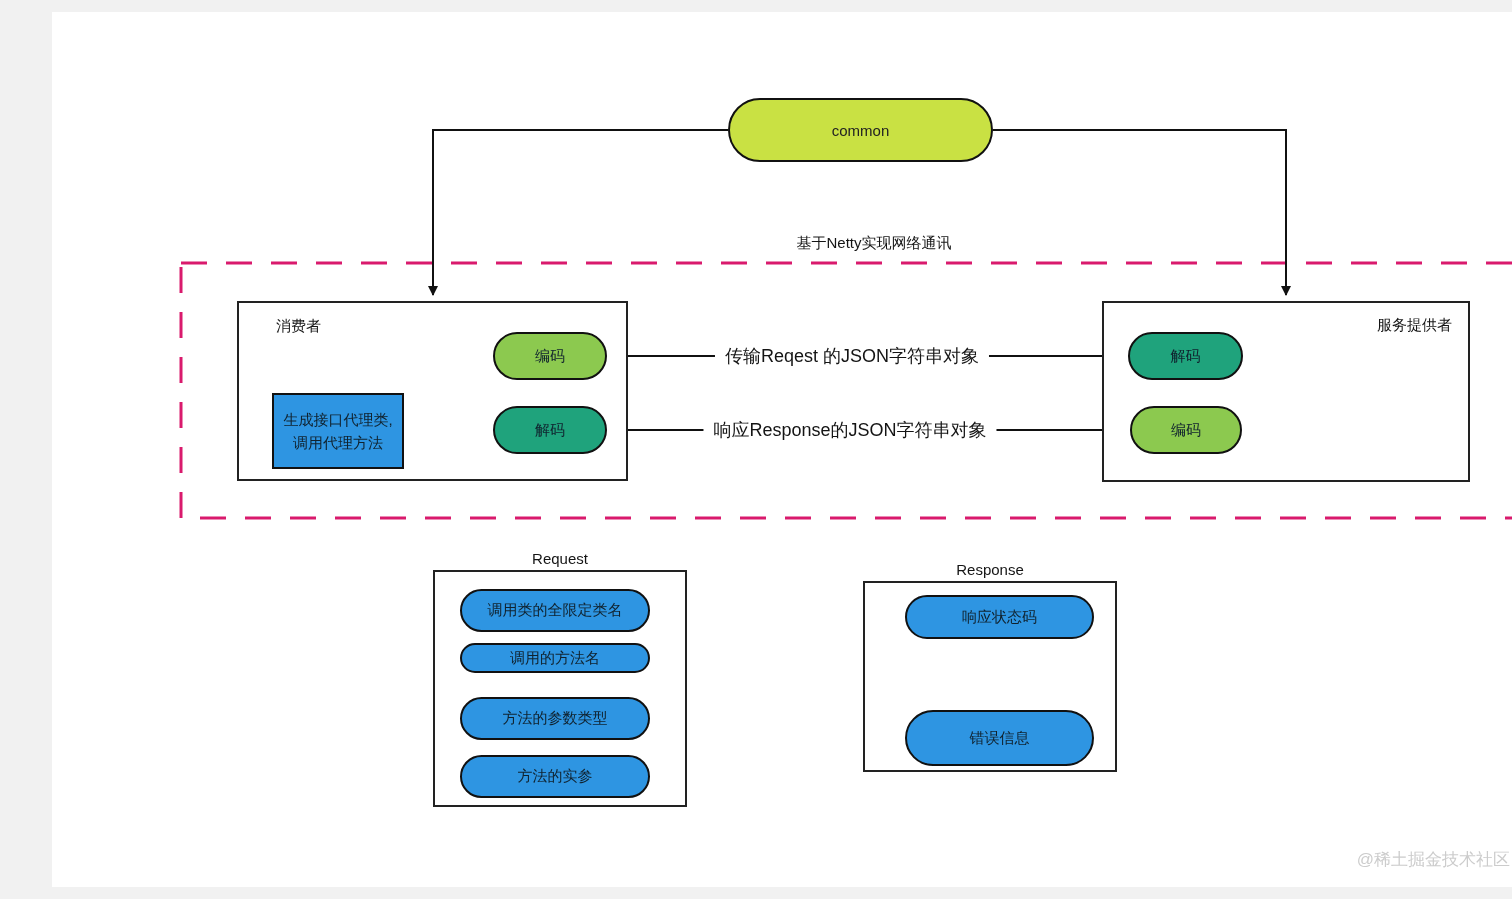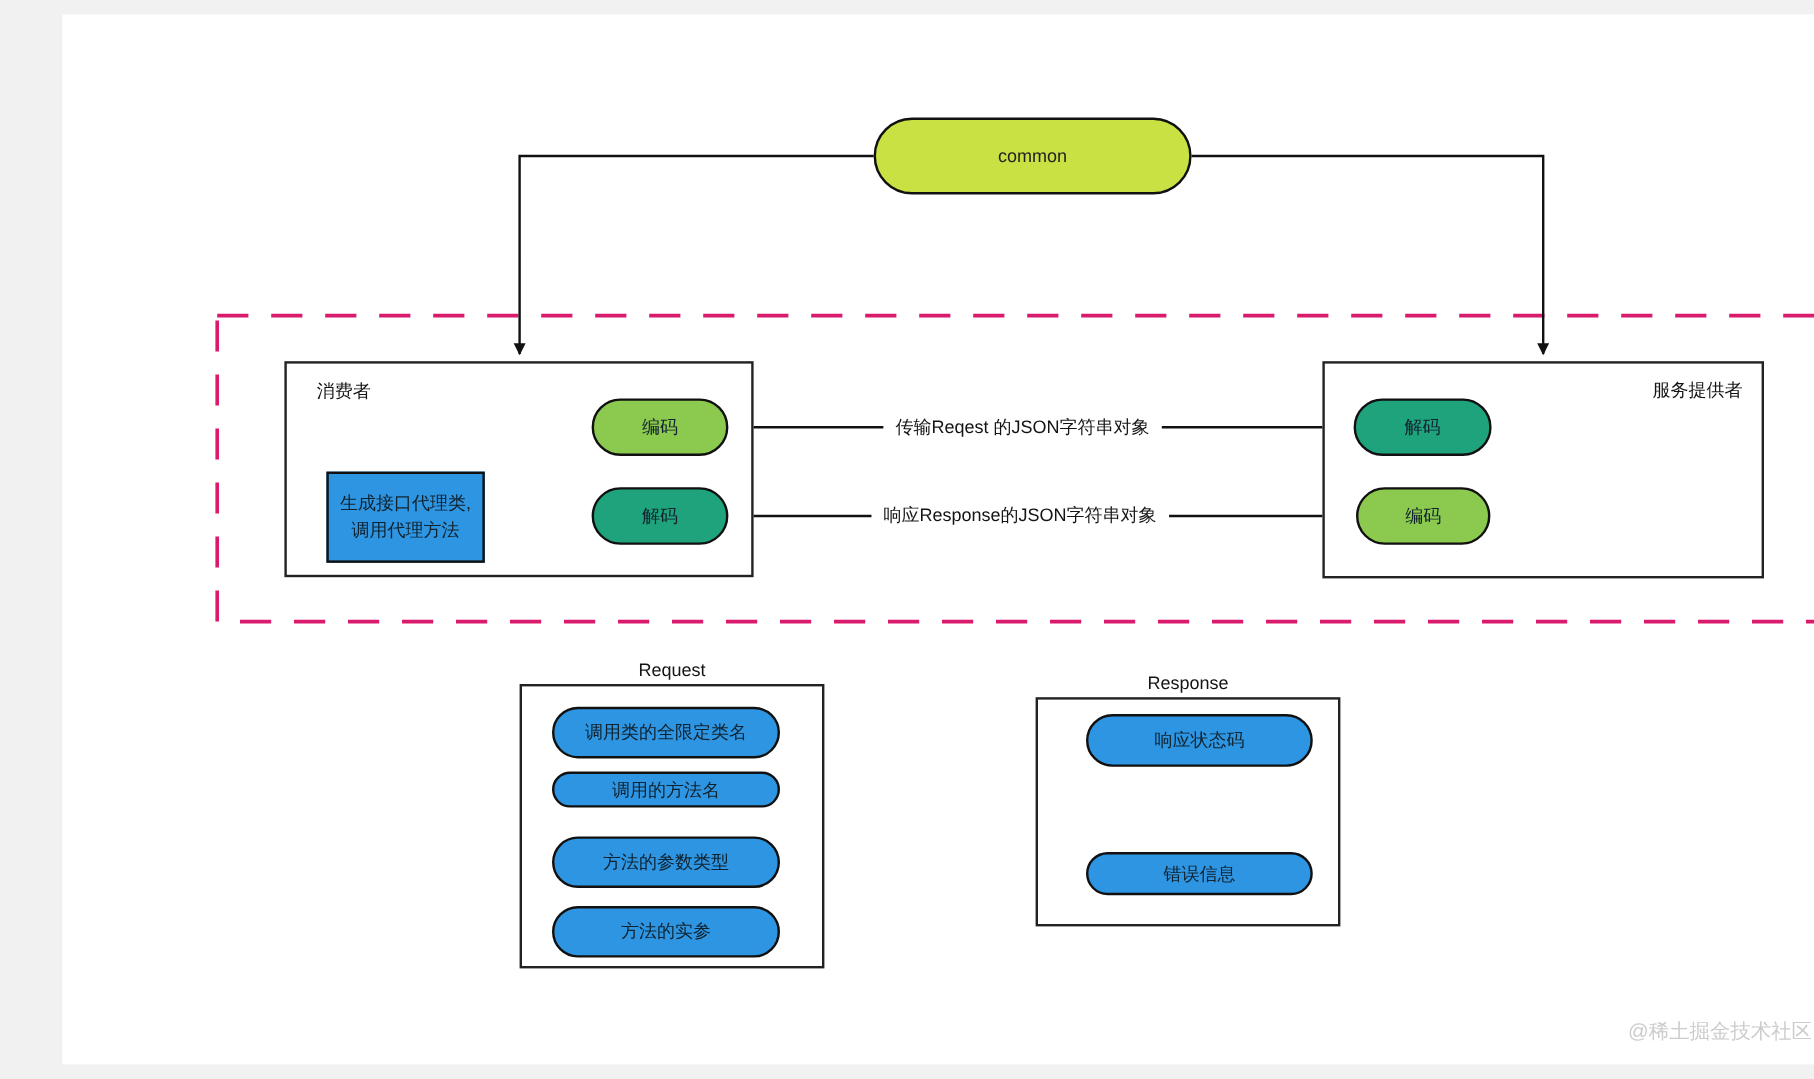--- a/index.html
+++ b/index.html
@@ -18,21 +18,21 @@
   .stadium.lime  { background:#c9e143; color:#222; }
   .rect-node {
     position:absolute; border:2.5px solid #111; background:#2e95e2;
     display:flex; align-items:center; justify-content:center;
     font-size:15px; color:#10222e; text-align:center; line-height:1.55;
   }
   .group-box { position:absolute; border:2px solid #222; background:#fff; }
   .box-label { position:absolute; font-size:15px; color:#141414; }
   .flow-label {
     position:absolute; transform:translate(-50%,-50%);
-    background:#ffffff; padding:0 10px; font-size:15px; color:#141414; white-space:nowrap;
+    background:#ffffff; padding:0 10px; font-size:18px; color:#141414; white-space:nowrap;
   }
   .section-title { position:absolute; font-size:15px; color:#141414; text-align:center; }
   .watermark { position:absolute; right:20px; bottom:16px; font-size:17px; color:#cccccc; }
   .common-node { position:absolute; left:676px; top:86px; width:265px; height:64px; }
   .netty-title { position:absolute; left:672px; top:222px; width:300px; text-align:center; font-size:15px; color:#141414; }
 </style>
 </head>
 <body>
 
 <div class="stage">
@@ -61,23 +61,24 @@
 
       <path d="M1191,344 L1328,344 L1328,384" fill="none" stroke="#111" stroke-width="2" marker-end="url(#arr)"></path>
 
       <path d="M1258,418 L1198,418" fill="none" stroke="#111" stroke-width="2" marker-end="url(#arr)"></path>
     </svg>
 
     <div class="stadium lime common-node">
       <span>common</span>
     </div>
 
+    <div class="netty-title">基于Netty实现网络通讯</div>
 
     <div class="group-box" style="left:185px; top:289px; width:391px; height:180px;">
-      <div class="box-label" style="left:25px; top:14px;">消费者</div>
+      <div class="box-label" style="left:37px; top:14px;">消费者</div>
     </div>
     <div class="rect-node" style="left:220px; top:381px; width:132px; height:76px; padding:2px 4px;">生成接口代理类,调用代理方法</div>
     <div class="stadium green" style="left:441px; top:320px; width:114px; height:48px;">
       <span>编码</span>
     </div>
     <div class="stadium teal" style="left:441px; top:394px; width:114px; height:48px;">
       <span>解码</span>
     </div>
 
     <div class="group-box" style="left:1050px; top:289px; width:368px; height:181px;">
@@ -107,20 +108,20 @@
       <div class="stadium blue" style="left:25px; top:183px; width:190px; height:43px;">
         <span>方法的实参</span>
       </div>
     </div>
 
     <div class="section-title" style="left:811px; top:549px; width:254px;">Response</div>
     <div class="group-box" style="left:811px; top:569px; width:254px; height:191px;">
       <div class="stadium blue" style="left:40px; top:12px;  width:189px; height:44px;">
         <span>响应状态码</span>
       </div>
-      <div class="stadium blue" style="left:40px; top:127px; width:189px; height:36px;">
+      <div class="stadium blue" style="left:40px; top:127px; width:189px; height:56px;">
         <span>错误信息</span>
       </div>
     </div>
 
     <div class="watermark">@稀土掘金技术社区</div>
   </div>
 </div>
 
 </body></html>

